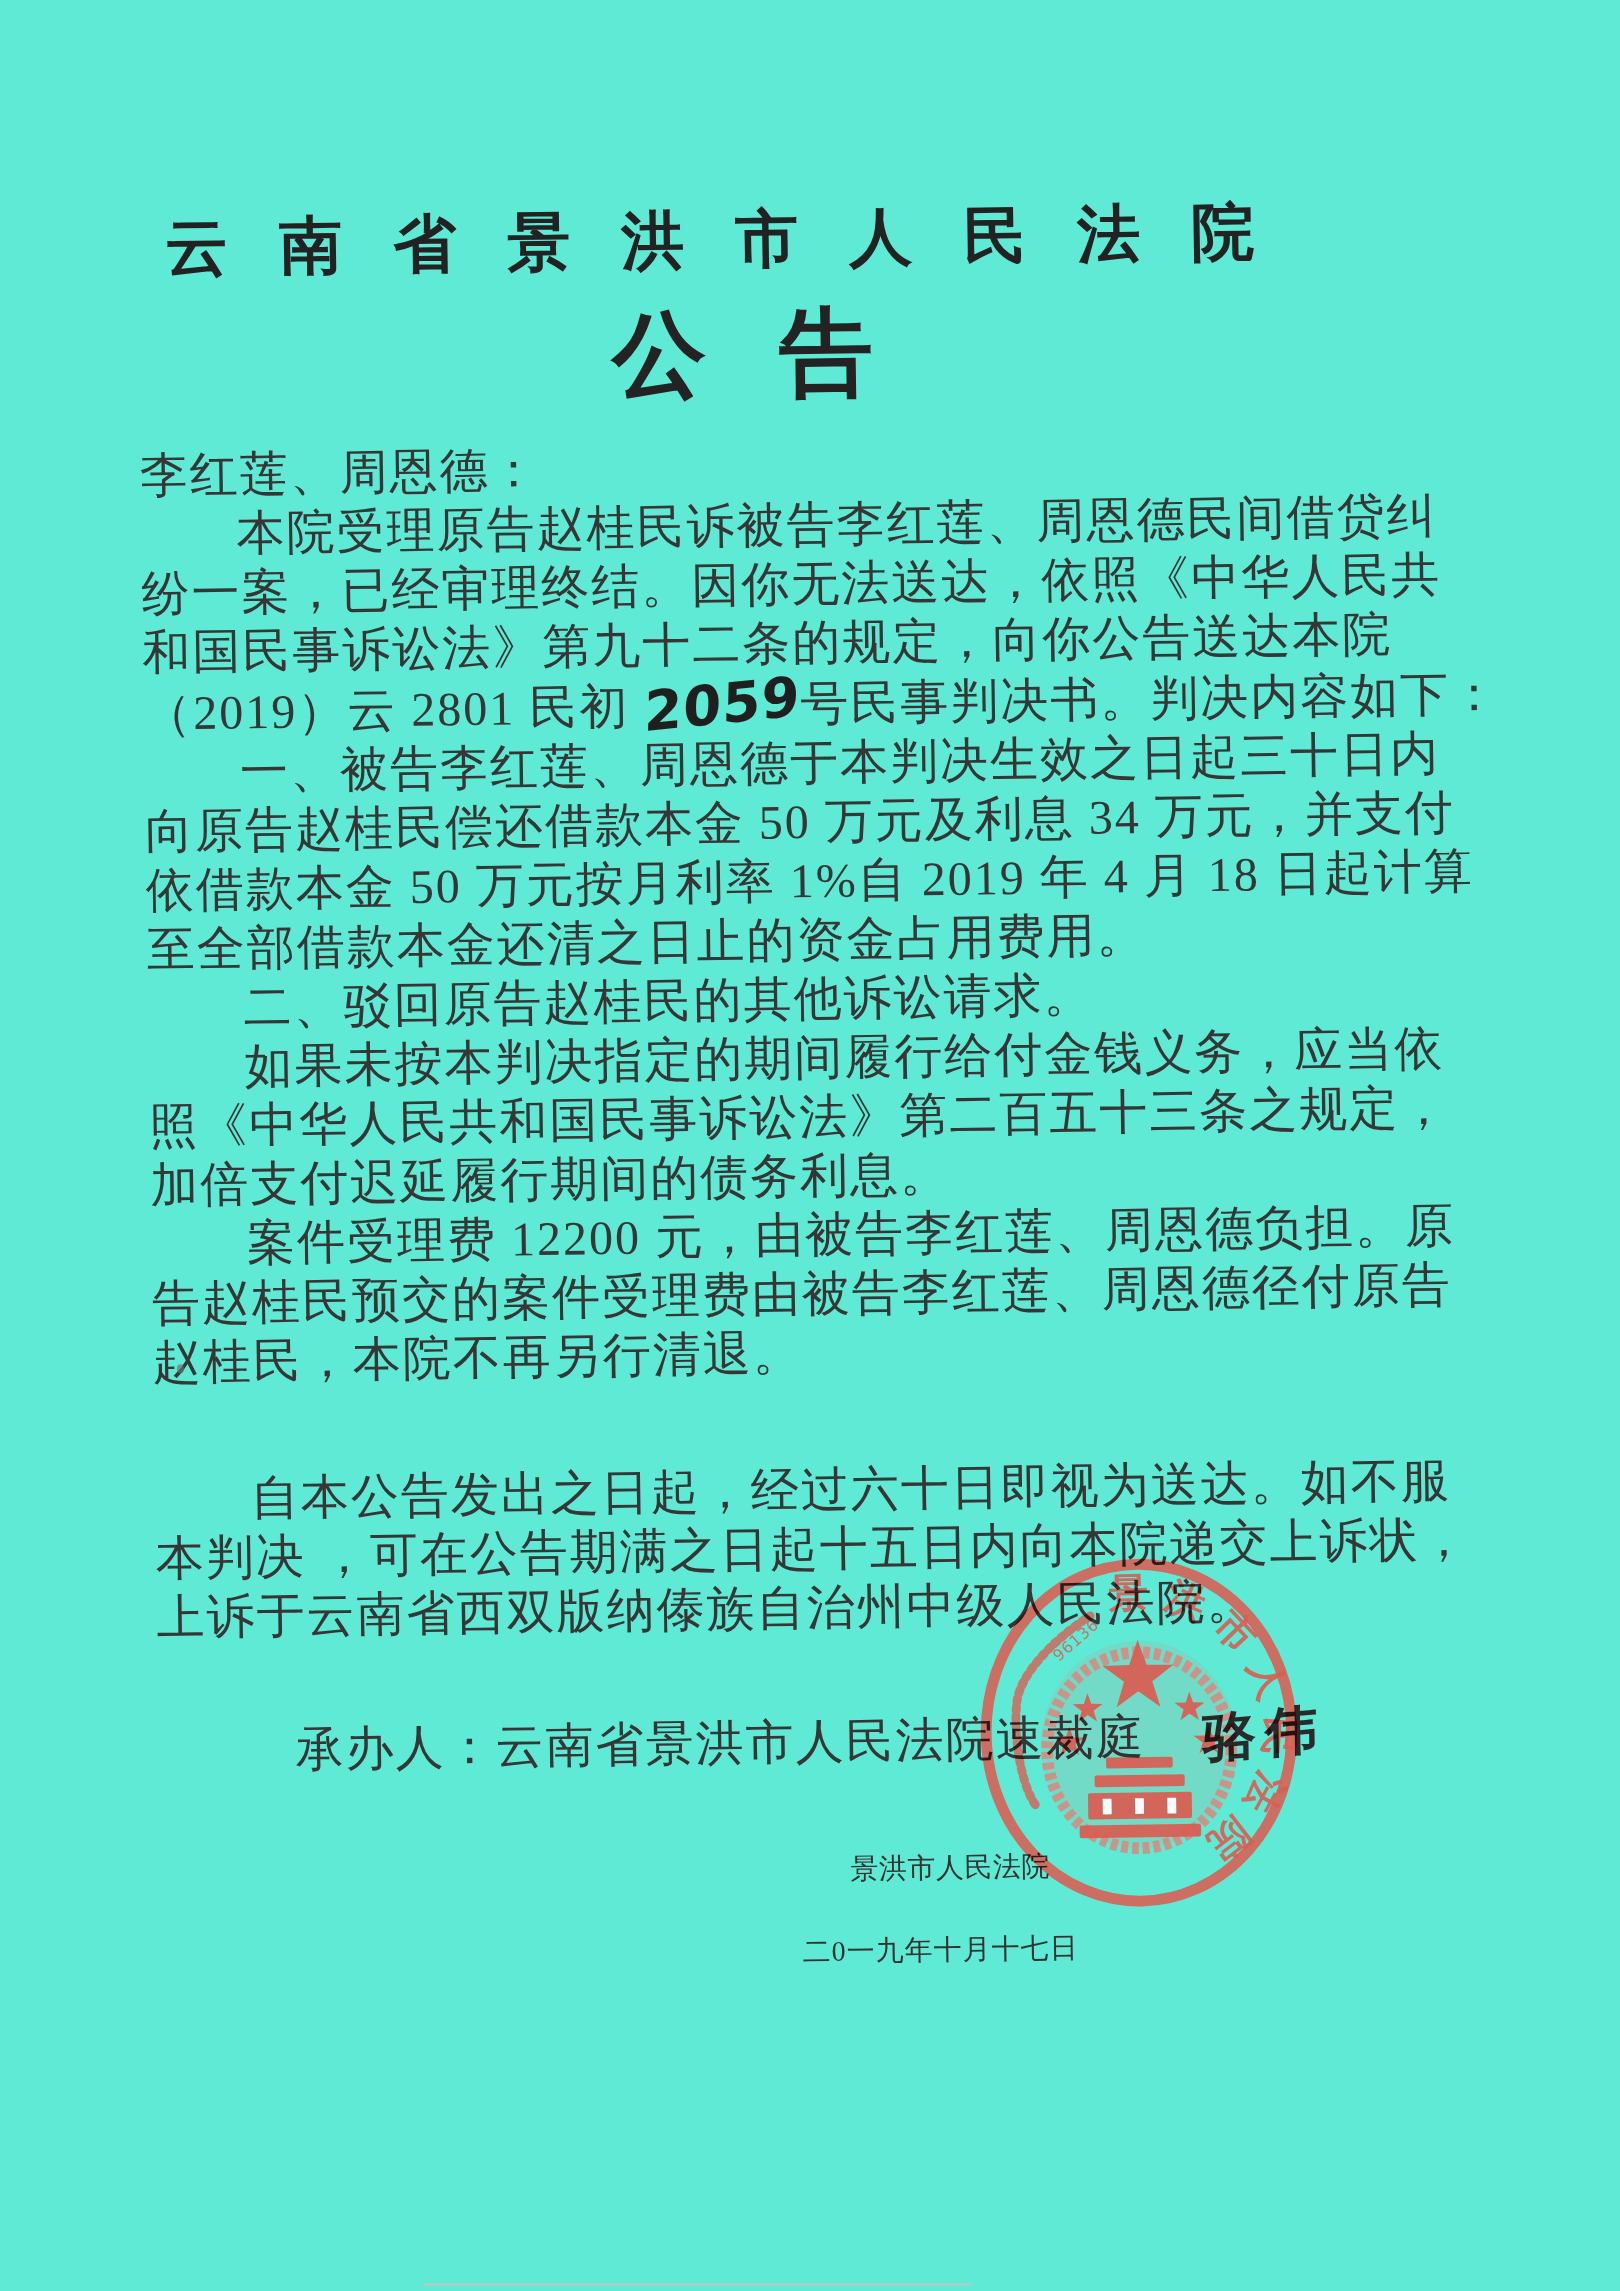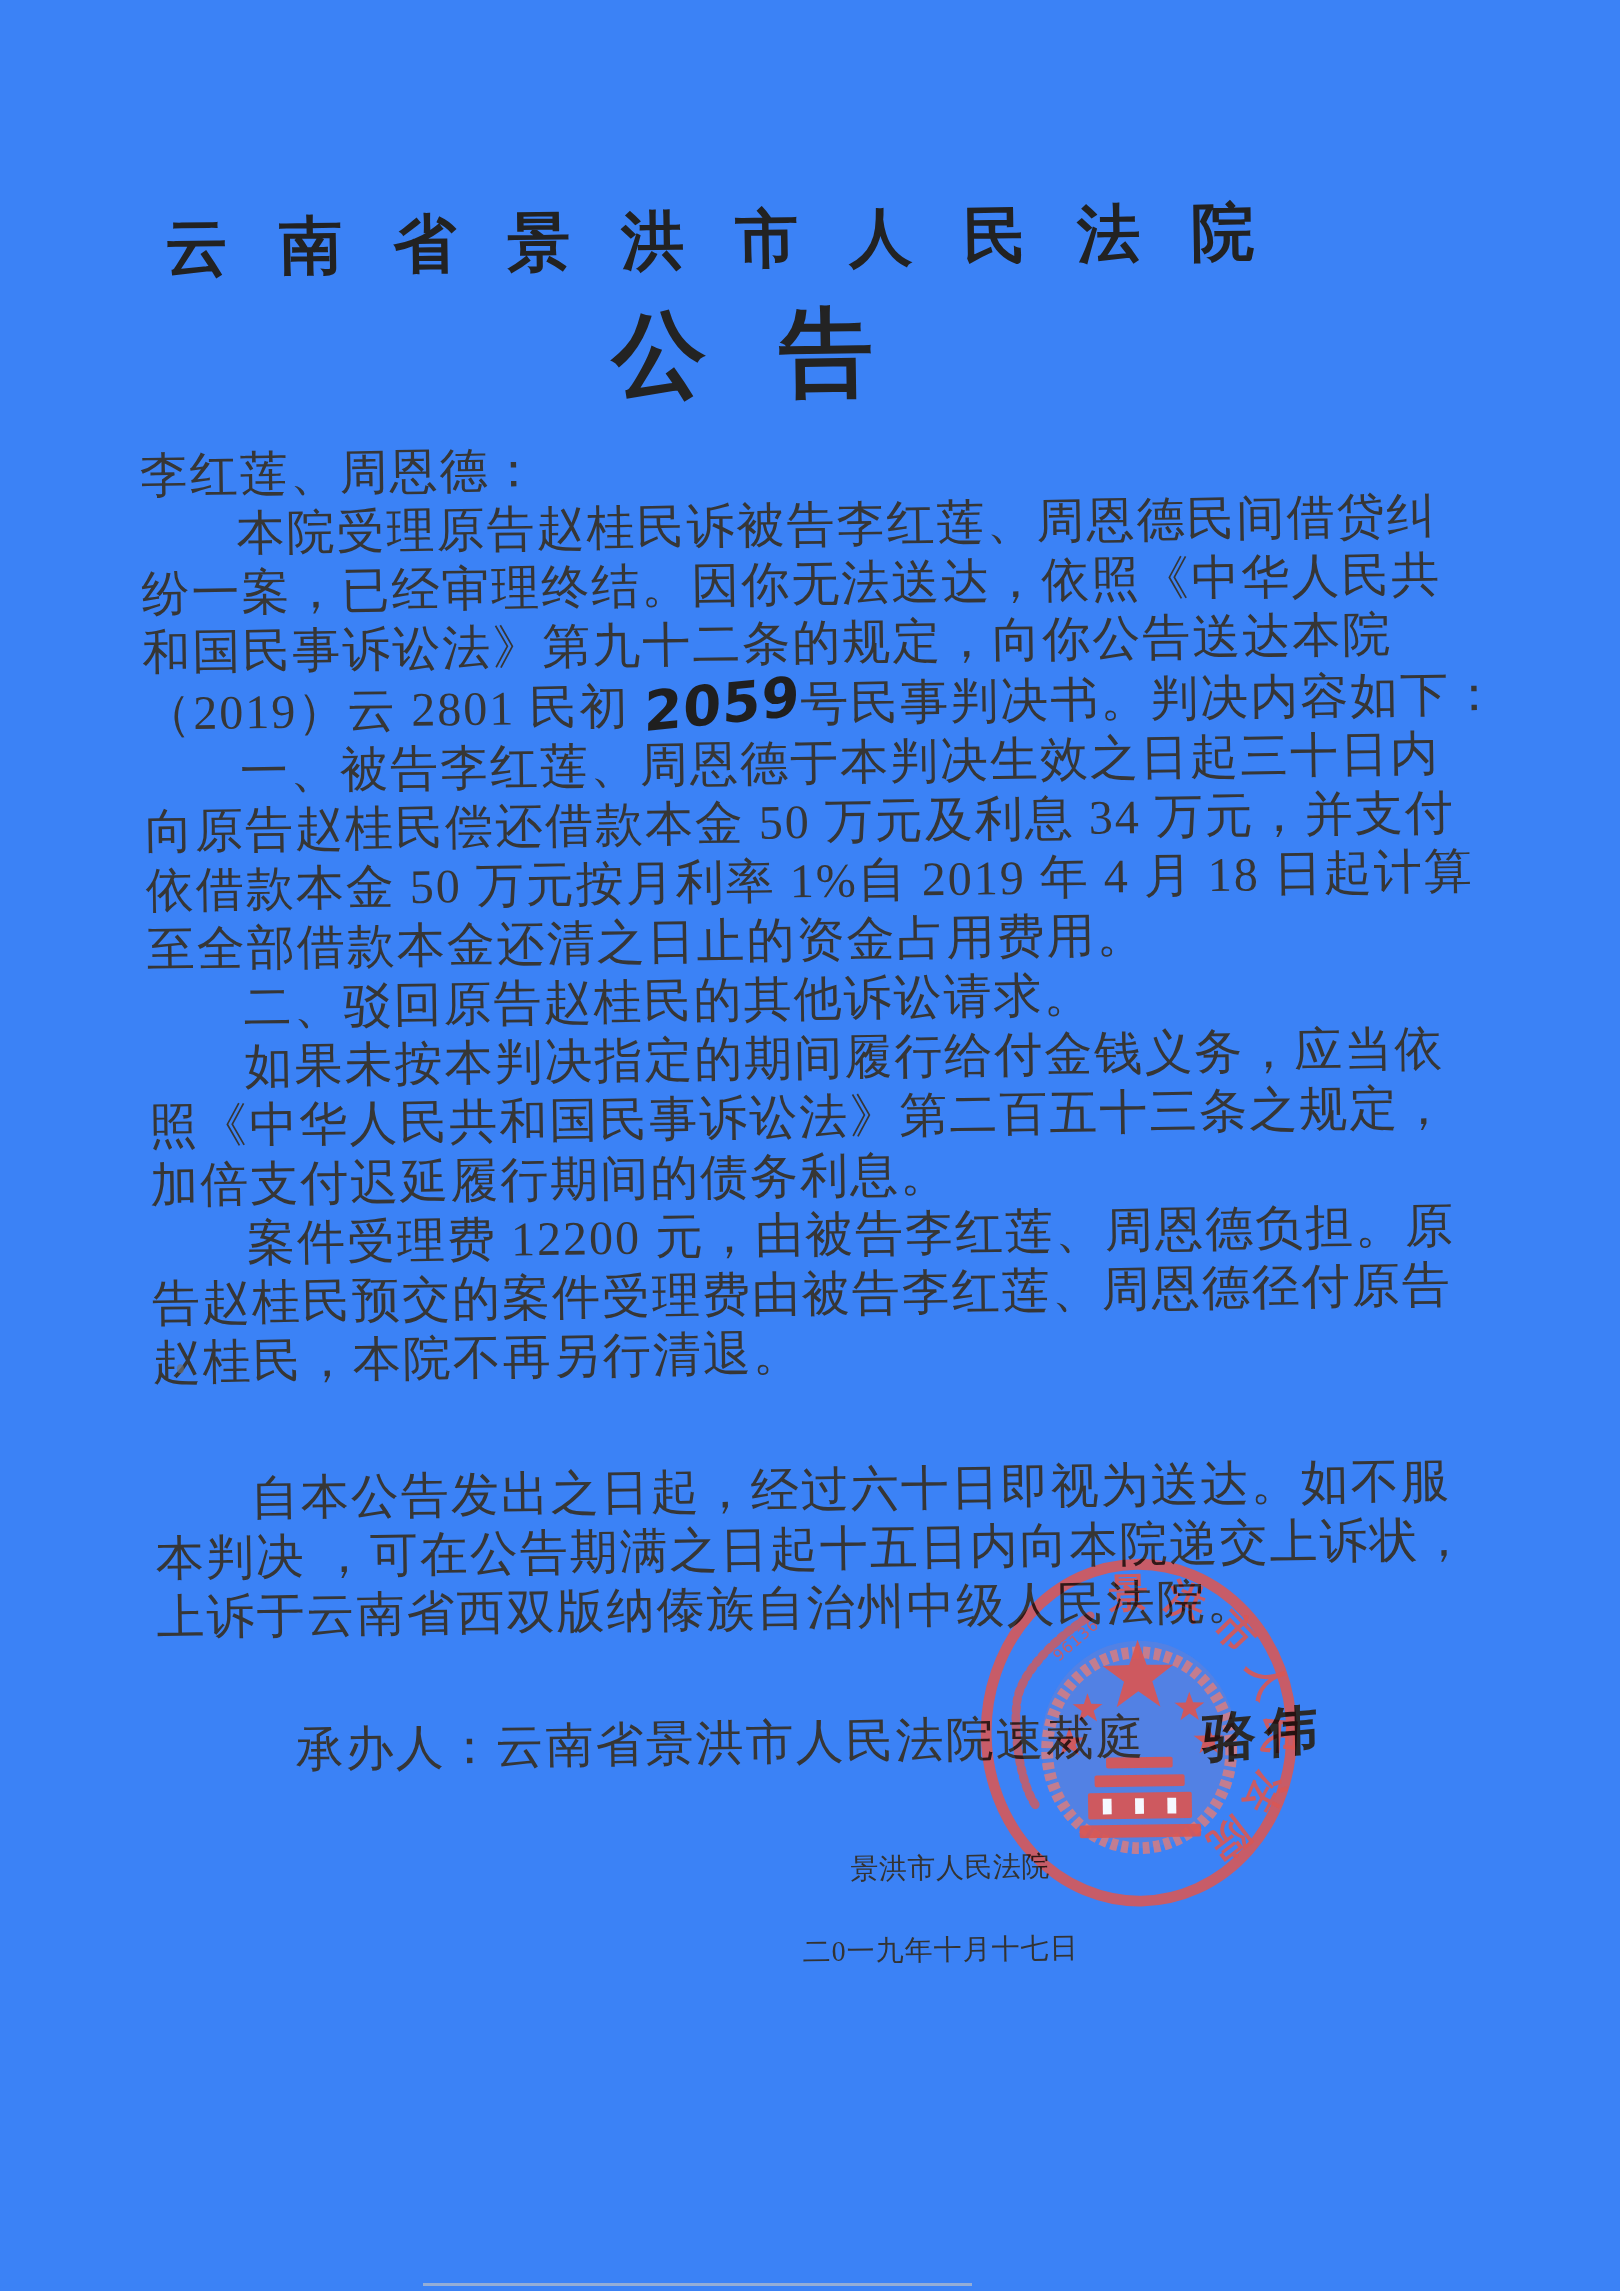--- a/index.html
+++ b/index.html
@@ -1,19 +1,19 @@
 <!DOCTYPE html>
 <html><head>
 <meta charset="utf-8">
 <style>
   html,body{margin:0;padding:0;background:#ffffff;}
   .page{
     position:relative;
     width:1620px;height:2292px;
-    background:#3b82f6;
+    background:#5eead4;
     overflow:hidden;
     font-family:"Liberation Serif","DejaVu Serif",serif;
     color:#343434;
   }
   .doc{
     position:absolute;inset:0;
     transform:rotate(-0.85deg);
     transform-origin:50% 48%;
   }
   .court-header{

